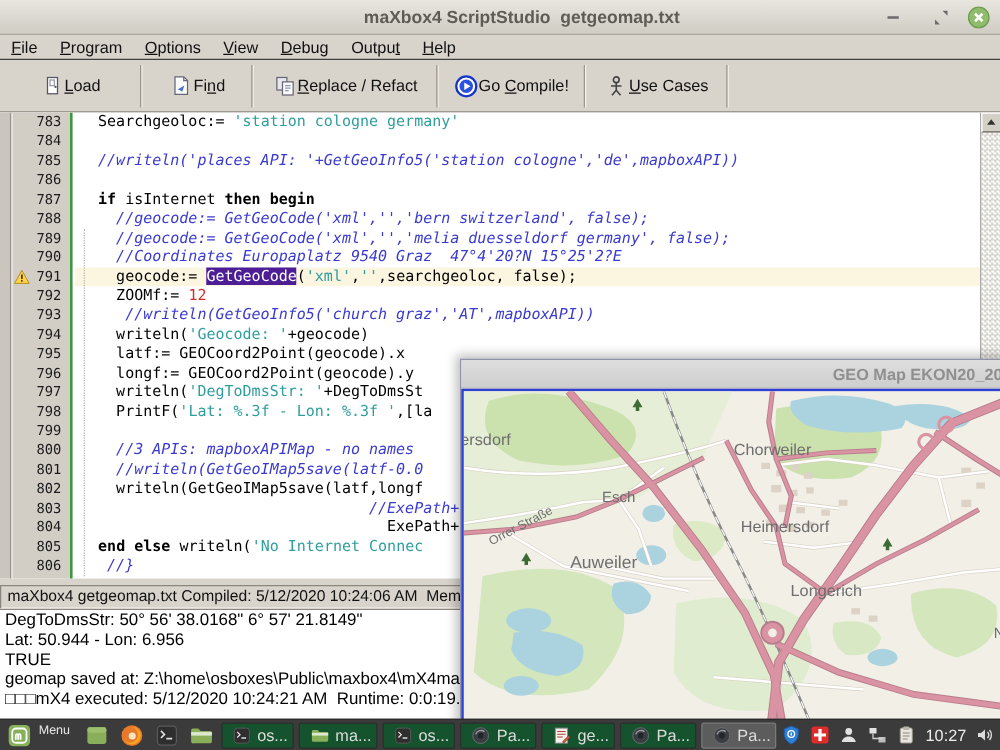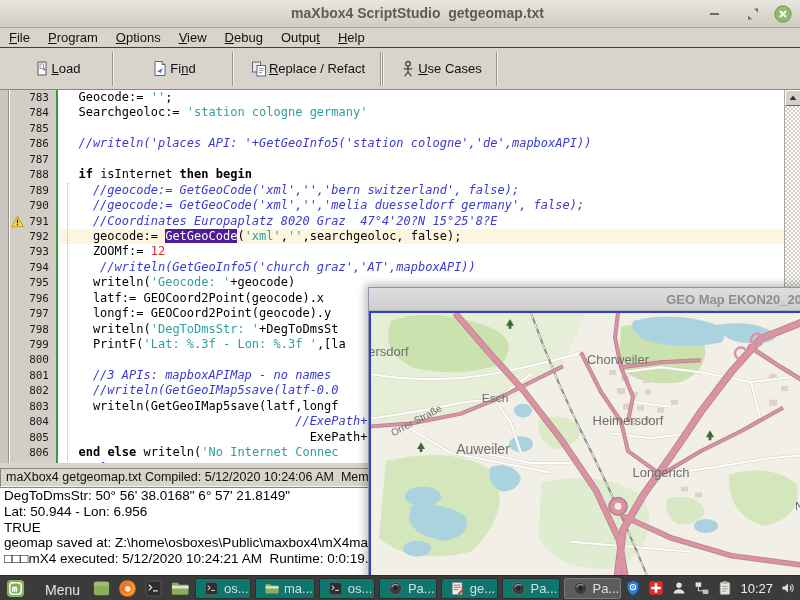--- a/index.html
+++ b/index.html
@@ -67,26 +67,26 @@
     border:1px solid #8f94a8; background:#d6d3cc; box-shadow:-3px -3px 8px rgba(0,0,0,.25); z-index:30; }
   .mapwin .mtitle { height:23px; background:linear-gradient(#dedede,#cecece); border-bottom:1px solid #b8b8b8;
     font-weight:bold; font-size:13px; color:#8f8f8f; text-align:right; padding:4px 5px 0 0; white-space:pre; overflow:hidden; }
   .mapwin .mcontent { position:absolute; left:0; right:0; top:23px; bottom:0; border:2px solid #2f3fd4; overflow:hidden; background:#f2efe7; }
   .mapwin svg.map { width:100%; height:100%; display:block; }
   .map text { font-family:"Liberation Sans", sans-serif; fill:#6e6e6e; }
 
   
   .taskbar { position:absolute; left:0; top:575px; width:800px; height:25px; background:#3b3b3b;
     border-top:1px solid #2a2a2a; display:flex; align-items:center; padding:0 4px; gap:4px; z-index:50; }
-  .tk-menu { display:flex; align-items:flex-end; gap:20px; color:#e6e6e6; font-size:14px; padding:1px 6px 1px 2px; }
+  .tk-menu { display:flex; align-items:flex-start; gap:6px; color:#e6e6e6; font-size:10px; padding:1px 6px 1px 2px; }
   .tk-menu .icon svg { width:19px; height:19px; display:block; }
   .tk-launch { width:26px; height:21px; display:flex; align-items:center; justify-content:center; }
   .tk-launch svg { width:19px; height:19px; display:block; }
   .tk-win { display:flex; align-items:center; gap:5px; height:21px; padding:0 8px; min-width:52px;
-    background:#0f766e; border:1px solid #2d2d2d; border-radius:2px; color:#ddd; font-size:13px; white-space:nowrap; }
+    background:#14532d; border:1px solid #2d2d2d; border-radius:2px; color:#ddd; font-size:13px; white-space:nowrap; }
   .tk-win.active { background:#5c5c5c; border-color:#7a7a7a; }
   .tk-win .icon svg { width:15px; height:15px; display:block; }
   .tk-tray { margin-left:auto; display:flex; align-items:center; gap:7px; }
   .tk-tray .icon svg { width:16px; height:16px; display:block; }
   .tk-clock { color:#eee; font-size:13px; }
 </style>
 </head>
 <body>
 
 <div class="screen">
@@ -125,21 +125,21 @@
         <span class="icon">
           <svg viewBox="0 0 20 20">
             <rect x="6" y="3" width="8" height="13" fill="#fdfdfd" stroke="#556"></rect>
             <rect x="8" y="5" width="3.5" height="4.5" fill="none" stroke="#99a"></rect>
             <circle cx="12.4" cy="10.5" r=".9" fill="#556"></circle>
           </svg>
         </span>
         <span><u>L</u>oad</span>
       </div>
       <div class="tsep"></div>
-      <div class="tbtn" style="width: 118px; text-align: right;">
+      <div class="tbtn" style="width: 87px; text-align: right;">
         <span class="icon">
           <svg viewBox="0 0 20 20">
             <path d="M5 2.5h7l3 3v11H5z" fill="#fdfdfd" stroke="#667"></path>
             <path d="M12 2.5v3h3" fill="none" stroke="#667"></path>
             <path d="M7 12.5l5.5-3.2-1.7 5-1.6-1.2z" fill="#4a6fd4"></path>
           </svg>
         </span>
         <span>Fi<u>n</u>d</span>
       </div>
       <div class="tsep"></div>
@@ -147,20 +147,30 @@
         <span class="icon">
           <svg viewBox="0 0 20 20">
             <rect x="3.5" y="3" width="8" height="10" fill="#e8e8ee" stroke="#667"></rect>
             <rect x="8" y="6.5" width="8.5" height="10.5" fill="#fdfdfd" stroke="#667"></rect>
             <path d="M10 9.5h4.5M10 11.5h4.5M10 13.5h3" stroke="#89a" fill="none"></path>
           </svg>
         </span>
         <span><u>R</u>eplace / Refact</span>
       </div>
       <div class="tsep"></div>
+      <div class="tbtn" style="width: 116px;">
+        <span class="icon">
+          <svg viewBox="0 0 20 20">
+            <circle cx="10" cy="10" r="8" fill="#fff" stroke="#1535c8" stroke-width="1.8"></circle>
+            <circle cx="10" cy="10" r="5.4" fill="#2a52e0"></circle>
+            <path d="M8.4 7l5 3-5 3z" fill="#fff"></path>
+          </svg>
+        </span>
+        <span>Go <u>C</u>ompile!</span>
+      </div>
       <div class="tsep"></div>
       <div class="tbtn" style="width: 112px;">
         <span class="icon">
           <svg viewBox="0 0 20 20">
             <circle cx="10" cy="4.8" r="2.3" fill="none" stroke="#444" stroke-width="1.3"></circle>
             <path d="M10 7.2v6M5.8 9.8h8.4M10 13.2l-3.4 4M10 13.2l3.4 4" fill="none" stroke="#444" stroke-width="1.3"></path>
           </svg>
         </span>
         <span><u>U</u>se Cases</span>
       </div>
@@ -197,29 +207,28 @@
         <div class="gutter-num">800</div>
         <div class="gutter-num">801</div>
         <div class="gutter-num">802</div>
         <div class="gutter-num">803</div>
         <div class="gutter-num">804</div>
         <div class="gutter-num">805</div>
         <div class="gutter-num">806</div>
         <div class="gutter-num">807</div>
       </div>
     <div class="code">
-        <div class="code-row"><span class="p">  Geocode:= </span><span class="s">''</span><span class="p">;</span></div>
         <div class="code-row"><span class="p">  Searchgeoloc:= </span><span class="s">'station cologne germany'</span></div>
         <div class="code-row"></div>
         <div class="code-row"><span class="c">  //writeln('places API: '+GetGeoInfo5('station cologne','de',mapboxAPI))</span></div>
         <div class="code-row"></div>
         <div class="code-row"><span class="p">  </span><span class="k">if</span><span class="p"> isInternet </span><span class="k">then</span><span class="p"> </span><span class="k">begin</span></div>
         <div class="code-row"><span class="c">    //geocode:= GetGeoCode('xml','','bern switzerland', false);</span></div>
         <div class="code-row"><span class="c">    //geocode:= GetGeoCode('xml','','melia duesseldorf germany', false);</span></div>
-        <div class="code-row"><span class="c">    //Coordinates Europaplatz 8020 Graz  47°4'20?N 15°25'8?E</span></div>
+        <div class="code-row"><span class="c">    //Coordinates Europaplatz 9540 Graz  47°4'20?N 15°25'2?E</span></div>
         <div class="code-row hl"><span class="p">    geocode:= </span><span class="sel">GetGeoCode</span><span class="p">(</span><span class="s">'xml'</span><span class="p">,</span><span class="s">''</span><span class="p">,searchgeoloc, false);</span></div>
         <div class="code-row"><span class="p">    ZOOMf:= </span><span class="n">12</span></div>
         <div class="code-row"><span class="c">     //writeln(GetGeoInfo5('church graz','AT',mapboxAPI))</span></div>
         <div class="code-row"><span class="p">    writeln(</span><span class="s">'Geocode: '</span><span class="p">+geocode)</span></div>
         <div class="code-row"><span class="p">    latf:= GEOCoord2Point(geocode).x</span></div>
         <div class="code-row"><span class="p">    longf:= GEOCoord2Point(geocode).y</span></div>
         <div class="code-row"><span class="p">    writeln(</span><span class="s">'DegToDmsStr: '</span><span class="p">+DegToDmsSt</span></div>
         <div class="code-row"><span class="p">    PrintF(</span><span class="s">'Lat: %.3f - Lon: %.3f '</span><span class="p">,[la</span></div>
         <div class="code-row"></div>
         <div class="code-row"><span class="c">    //3 APIs: mapboxAPIMap - no names </span></div>

